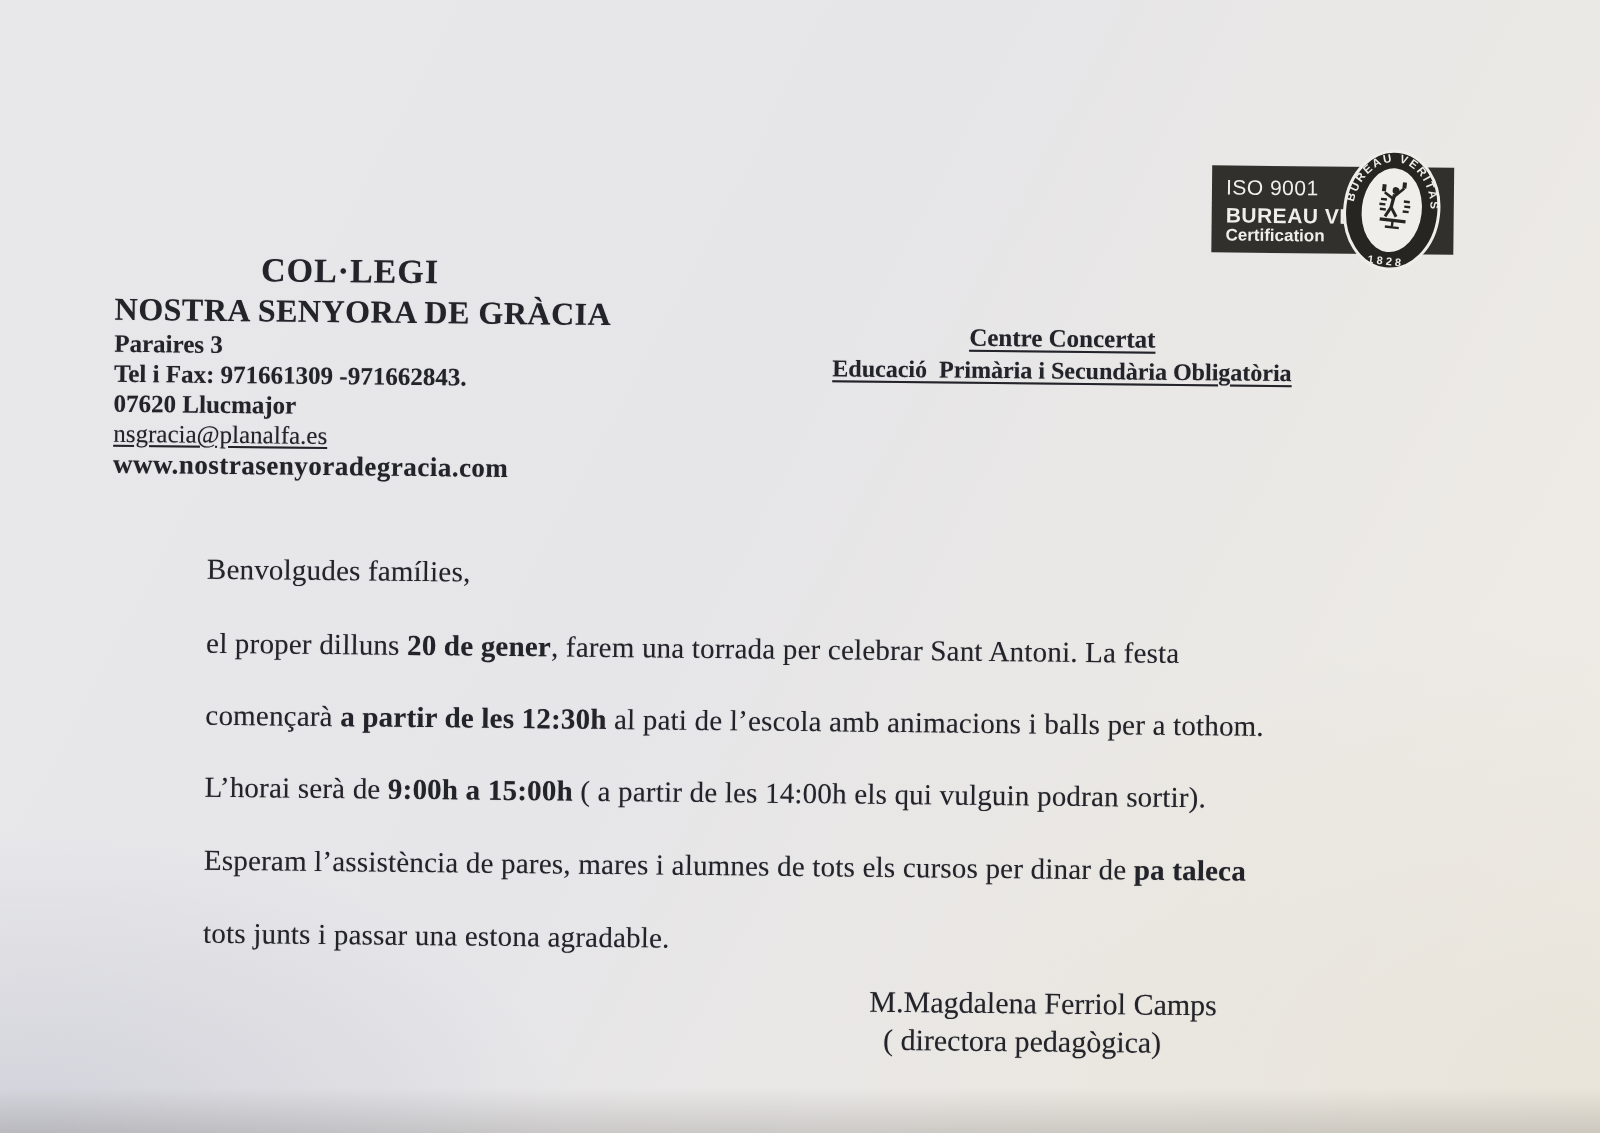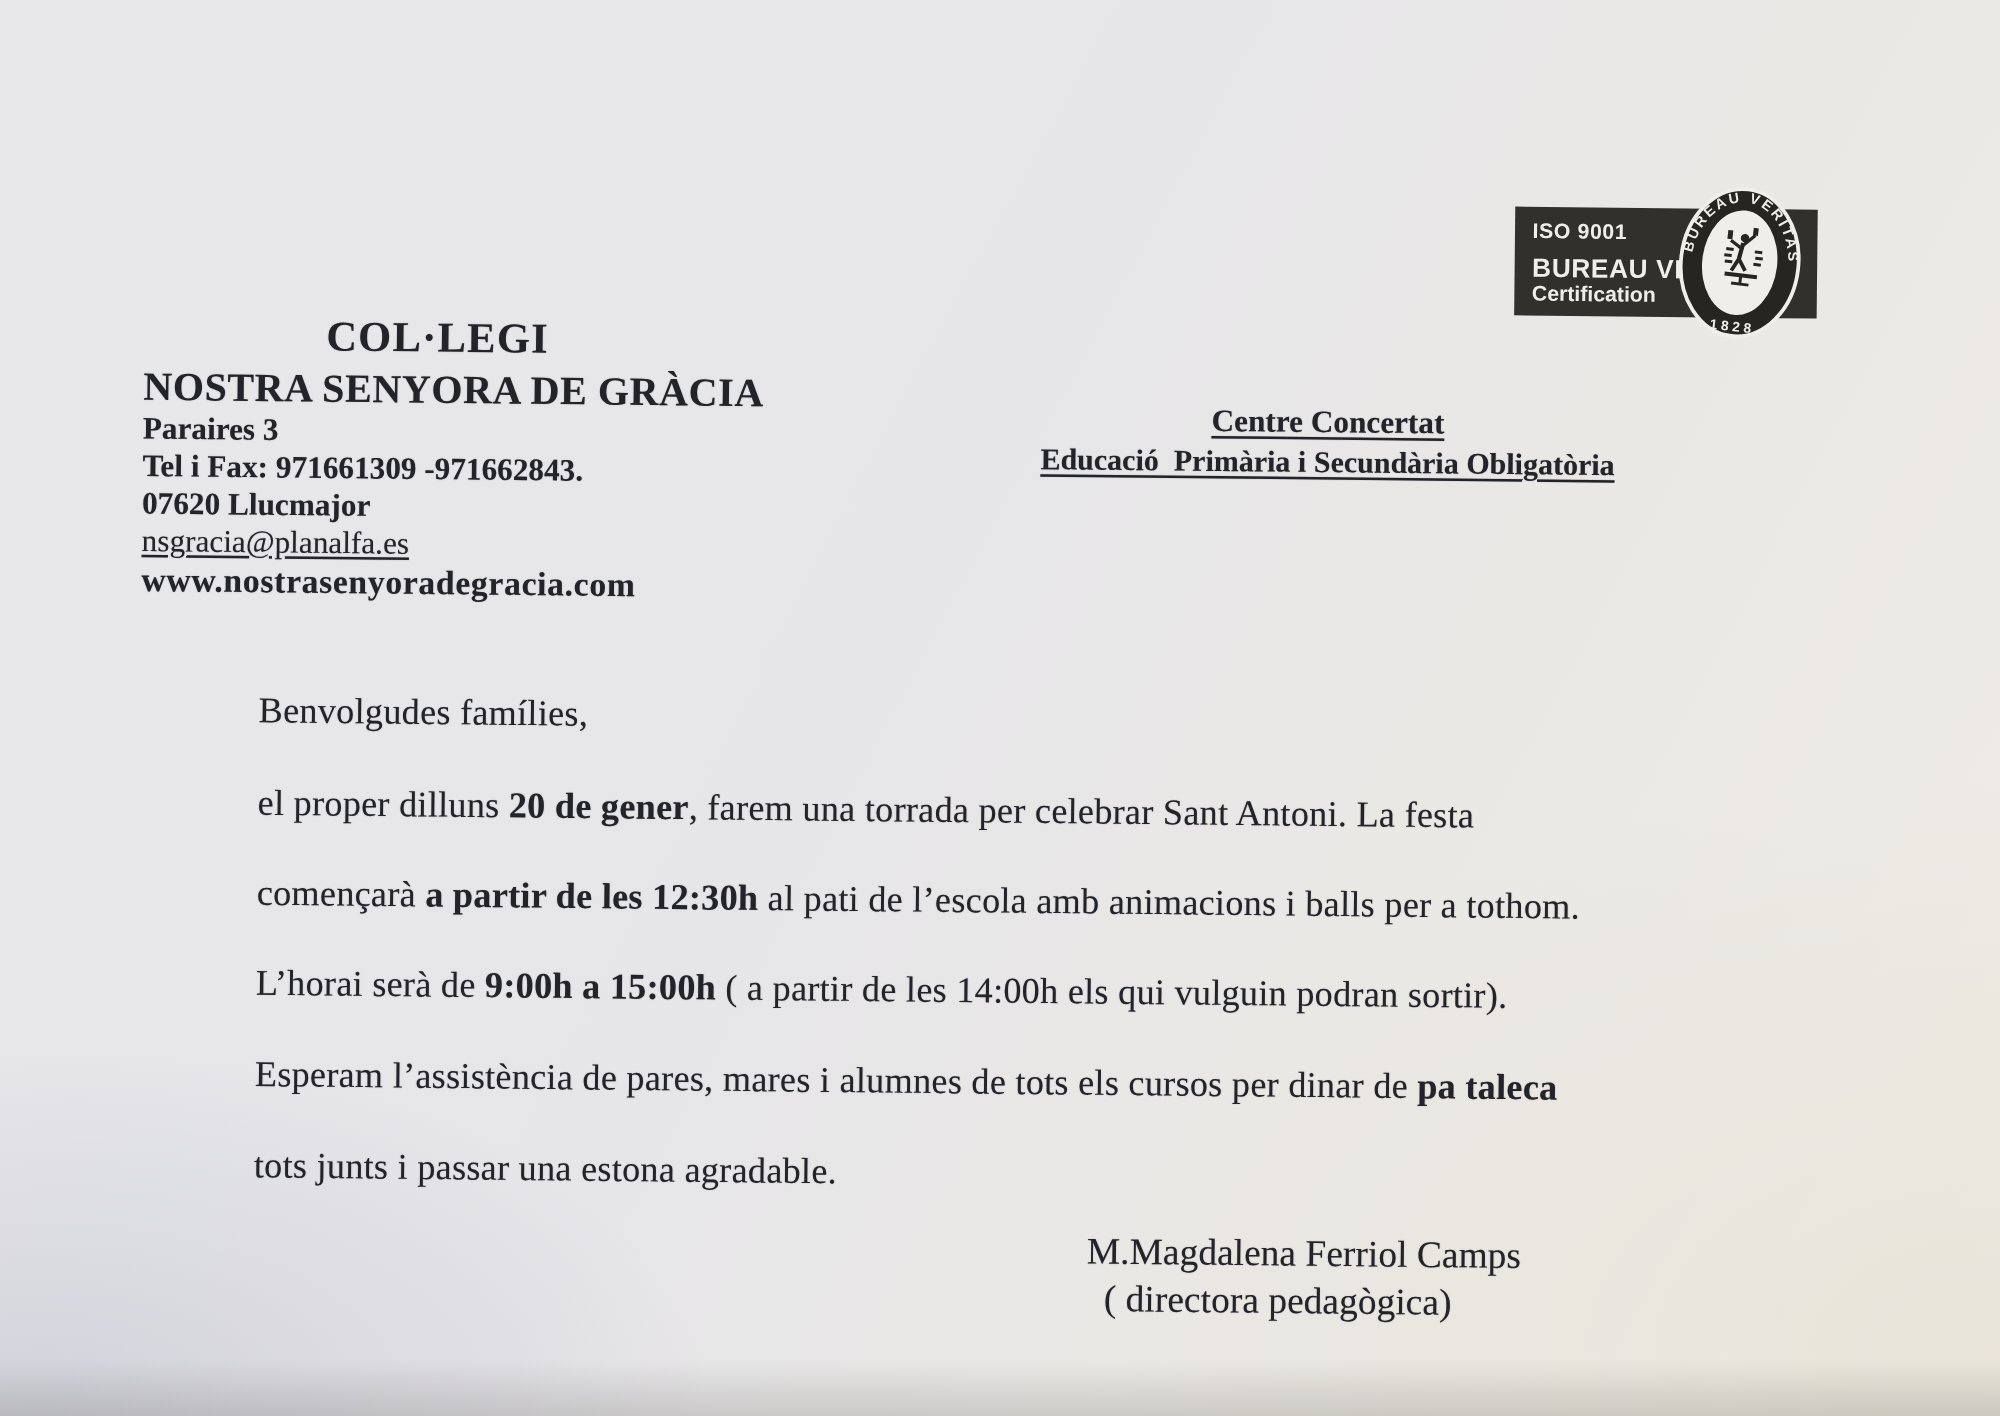--- a/index.html
+++ b/index.html
@@ -27,21 +27,21 @@
   .lh-line{ font-size:25px; font-weight:bold; line-height:30px; white-space:pre;}
   .lh-email{ font-size:25px; font-weight:normal; line-height:30px; text-decoration:underline; text-underline-offset:3px; white-space:pre;}
   .lh-web{ font-size:27px; font-weight:bold; line-height:31px; letter-spacing:0.5px; white-space:pre;}
 
   
   .cert-box{
     position:absolute; left:1208px; top:161px; width:242px; height:87px;
     background:#31302d; color:#efeeea;
     font-family:"Liberation Sans", sans-serif;
   }
-  .cert-iso{ position:absolute; left:14px; top:10px; font-size:17px; font-weight:bold; letter-spacing:0.5px;}
+  .cert-iso{ position:absolute; left:14px; top:10px; font-size:21px; font-weight:normal; letter-spacing:0.5px;}
   .cert-org{ position:absolute; left:14px; top:38px; font-size:21px; font-weight:bold; letter-spacing:0.5px;}
   .cert-sub{ position:absolute; left:14px; top:60px; font-size:17px; font-weight:bold;}
   .seal{ position:absolute; left:1338px; top:142px; width:100px; height:124px; transform:rotate(6deg);}
 
   
   .centre-block{ position:absolute; left:820px; top:320px; width:480px; text-align:center;}
   .centre-l1{ font-size:25px; font-weight:bold; text-decoration:underline; text-underline-offset:4px; text-decoration-thickness:2px; line-height:32px; white-space:pre;}
   .centre-l2{ font-size:24px; font-weight:bold; text-decoration:underline; text-underline-offset:4px; text-decoration-thickness:2px; line-height:32px; white-space:pre;}
 
   

